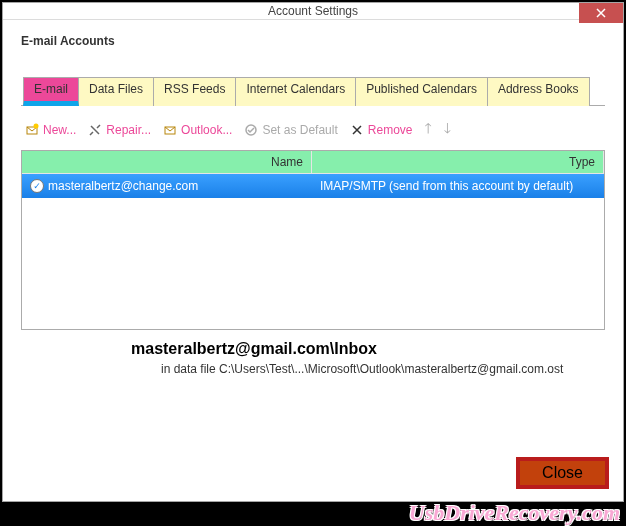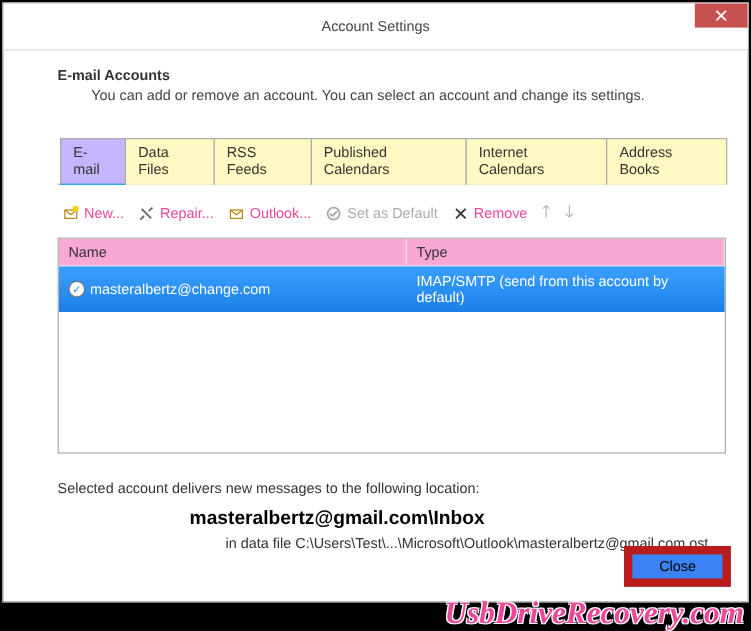--- a/index.html
+++ b/index.html
@@ -1,72 +1,71 @@
 <!DOCTYPE html>
 <html><head>
 <meta charset="utf-8">
 <style>
 * { box-sizing: border-box; margin: 0; padding: 0; }
 body { font-family: "Segoe UI", Tahoma, sans-serif; font-size: 12px; background: #000; width: 626px; height: 526px; overflow: hidden; position: relative; }
 .window { position: absolute; left: 2px; top: 2px; width: 622px; height: 500px; background: #fff; border: 1px solid #a5a5a5; }
-.titlebar { height: 39px; background: #fff; border-bottom: 1px solid #dcdcdc; display: flex; align-items: center; position: relative; }
+.titlebar { height: 17px; background: #fff; border-bottom: 1px solid #dcdcdc; display: flex; align-items: center; position: relative; }
 .title-text { flex: 1; text-align: center; font-size: 12px; color: #444; }
 .close-btn { width: 44px; height: 20px; background: #c75050; color: #fff; display: flex; align-items: center; justify-content: center; font-size: 12px; position: absolute; right: 0; top: 0; cursor: pointer; }
 .close-btn svg { width: 10px; height: 10px; }
-.content { padding: 14px 18px 10px 18px; margin-left: 27px; }
+.content { padding: 14px 18px 10px 18px; }
 .heading { font-weight: bold; font-size: 12px; color: #333; }
 .subheading { margin-left: 28px; margin-top: 2px; color: #444; font-size: 12px; }
 .tabs { margin-top: 28px; border-bottom: 1px solid #ababab; display: flex; padding-left: 2px; }
 .tab { padding: 4px 10px 5px 10px; border: 1px solid #ababab; border-bottom: none; background: #fff; font-size: 12px; color: #333; margin-right: -1px; cursor: pointer; position: relative; top: 1px; }
-.tab.active { background: #c4b5fd; border-bottom: 1px solid #0ea5e9; z-index: 2; }
+.tab.active { background: #ec4899; border-bottom: 5px solid #0ea5e9; z-index: 2; }
 .tab:not(.active) { background: #fef9c3; }
 .toolbar { margin-top: 10px; display: flex; align-items: center; gap: 12px; padding: 2px 4px; }
 .tool-btn { display: flex; align-items: center; gap: 4px; cursor: pointer; color: #ec4899; font-size: 12px; }
 .tool-btn.disabled { color: #aaa; cursor: default; }
 .icon { width: 14px; height: 14px; display: inline-flex; align-items: center; justify-content: center; }
 .arrow { color: #aaa; font-size: 14px; }
 .list-box { margin-top: 6px; border: 1px solid #ababab; height: 180px; background: #fff; overflow: hidden; }
-.list-header { display: flex; background: #f9a8d4; border-bottom: 1px solid #e5e5e5; }
+.list-header { display: flex; background: #86efac; border-bottom: 1px solid #e5e5e5; text-align: right; }
 .list-header-col { padding: 4px 8px; font-size: 12px; color: #333; border-right: 1px solid #e5e5e5; }
 .col-name { width: 290px; }
 .col-type { flex: 1; }
 .list-row { display: flex; padding: 3px 0; }
 .list-row.selected { background: #1e90ff; background: linear-gradient(#3aa0ff,#1a80e8); color: #fff; }
 .list-cell { padding: 2px 8px; font-size: 12px; display: flex; align-items: center; gap: 4px; }
 .check-icon { width: 14px; height: 14px; border-radius: 50%; background: #fff; border: 1px solid #777; display: inline-flex; align-items: center; justify-content: center; font-size: 9px; color: #1a80e8; }
 .footer-text { margin-top: 22px; font-size: 12px; color: #333; }
 .footer-loc { margin-left: 110px; margin-top: 10px; font-weight: bold; font-size: 16px; }
 .footer-path { margin-left: 110px; margin-top: 4px; font-size: 12px; color: #333; padding-left: 30px; }
 .btn-bar { position: absolute; right: 14px; bottom: 12px; }
-.btn-close { border: 7px solid #b91c1c; background: #3b82f6; padding: 3px 22px; font-size: 12px; cursor: pointer; }
-.watermark { position: absolute; right: 6px; bottom: 0px; font-family: Georgia, serif; font-style: italic; font-size: 26px; color: #ec4899; font-weight: bold; text-shadow: 1px 1px 0 #fff, -1px -1px 0 #fff, 1px -1px 0 #fff, -1px 1px 0 #fff; }
+.btn-close { border: 4px solid #b91c1c; background: #c2410c; padding: 3px 22px; font-size: 16px; cursor: pointer; }
+.watermark { position: absolute; right: 6px; bottom: 0px; font-family: Georgia, serif; font-style: italic; font-size: 22px; color: #f9a8d4; font-weight: bold; text-shadow: 1px 1px 0 #fff, -1px -1px 0 #fff, 1px -1px 0 #fff, -1px 1px 0 #fff; }
 </style>
 </head>
 <body>
 
 <div class="window">
   <div class="titlebar">
     <div class="title-text">Account Settings</div>
     <div class="close-btn">
       <svg viewBox="0 0 10 10">
           <path d="M1 1 L9 9 M9 1 L1 9" stroke="#fff" stroke-width="1.5"></path>
         </svg>
     </div>
   </div>
 
   <div class="content">
     <div class="heading">E-mail Accounts</div>
-    <div class="subheading">You can add or remove an account. You can select an account and change its settings.</div>
 
     <div class="tabs">
       <div class="tab active">E-mail</div>
       <div class="tab">Data Files</div>
       <div class="tab">RSS Feeds</div>
+      <div class="tab">Internet Calendars</div>
       <div class="tab">Published Calendars</div>
-      <div class="tab">Internet Calendars</div>
       <div class="tab">Address Books</div>
     </div>
 
     <div class="toolbar">
       <div class="tool-btn">
         <span class="icon">
             <svg viewBox="0 0 14 14">
               <rect x="2" y="4" width="10" height="7" fill="#fff" stroke="#b8860b" stroke-width="1"></rect>
               <path d="M2 4 L7 8 L12 4" fill="none" stroke="#b8860b" stroke-width="1"></path>
               <circle cx="11" cy="3" r="2.5" fill="#ffcc00"></circle>
@@ -125,21 +124,20 @@
         <div class="list-cell col-name">
           <span class="check-icon">✓</span>
           <span>masteralbertz@change.com</span>
         </div>
         <div class="list-cell col-type">
           <span>IMAP/SMTP (send from this account by default)</span>
         </div>
       </div>
     </div>
 
-    <div class="footer-text">Selected account delivers new messages to the following location:</div>
     <div class="footer-loc">masteralbertz@gmail.com\Inbox</div>
     <div class="footer-path">in data file C:\Users\Test\...\Microsoft\Outlook\masteralbertz@gmail.com.ost</div>
 
     <div class="btn-bar">
       <button class="btn-close">Close</button>
     </div>
   </div>
 </div>
 
 <div class="watermark">UsbDriveRecovery.com</div>

